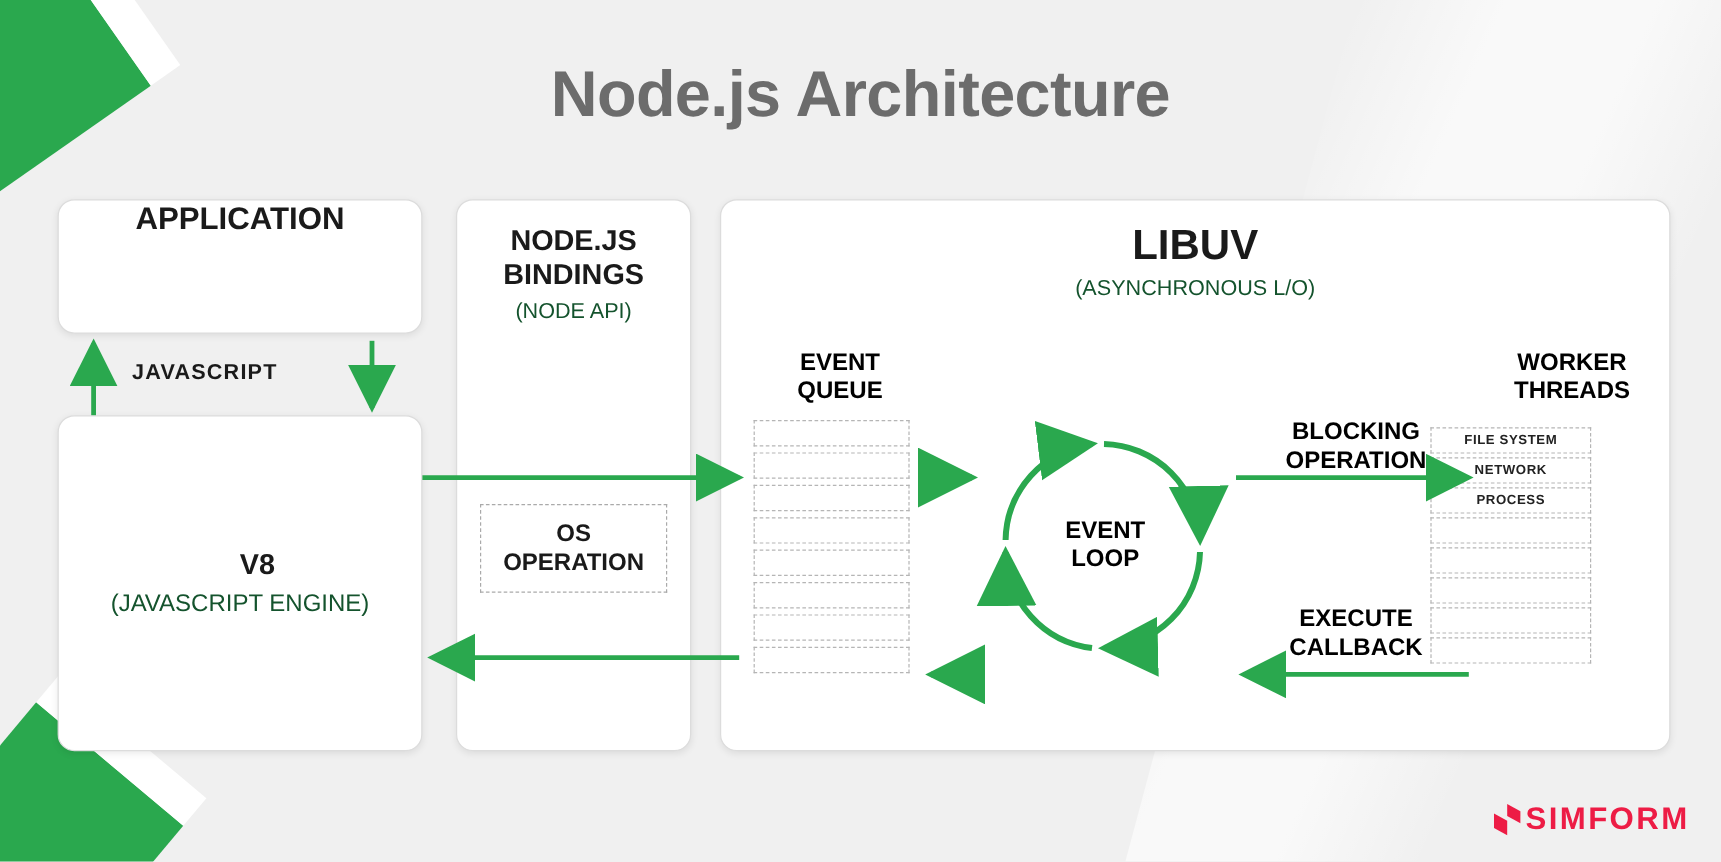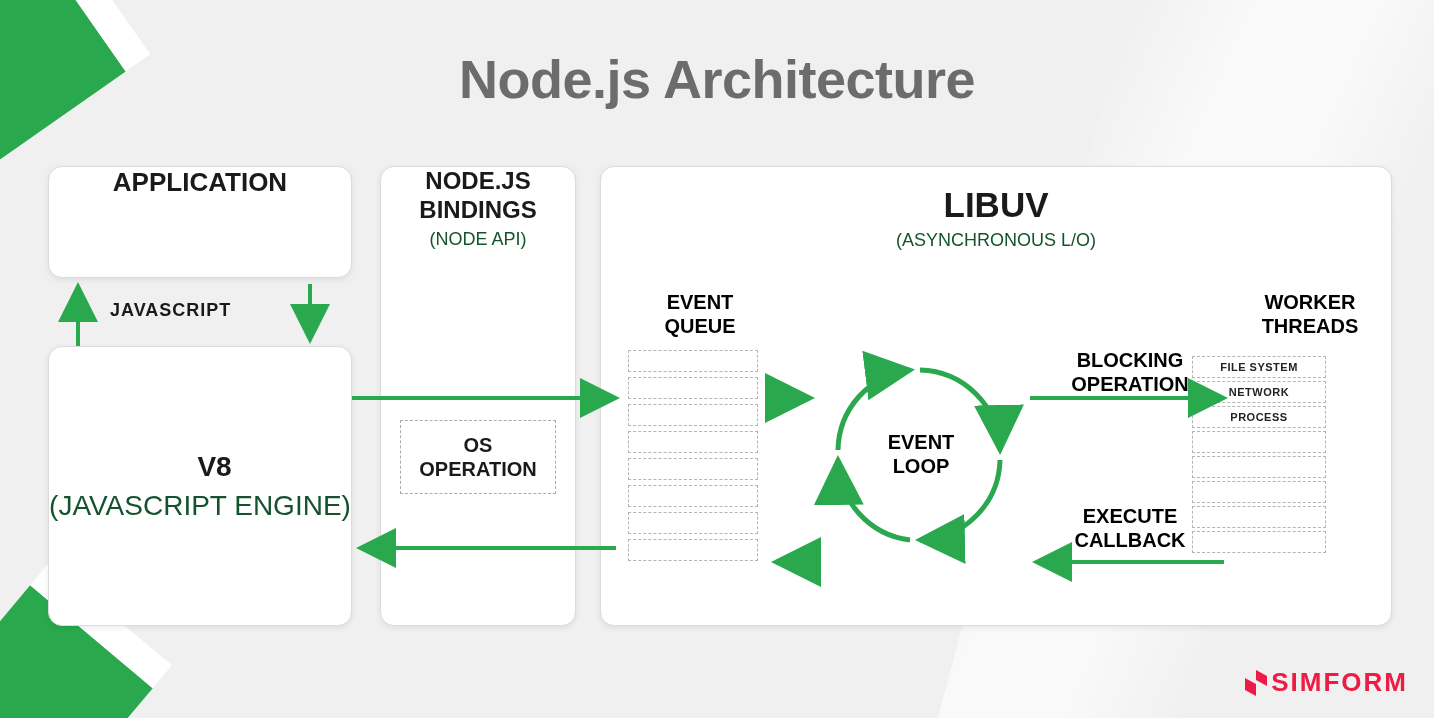--- a/index.html
+++ b/index.html
@@ -80,25 +80,25 @@
   .sub {
     font-weight: 500;
     color: #14532d;
     text-align: center;
   }
   
   #application { top: 166px; left: 48px; width: 304px; height: 112px; display:flex; align-items:flex-start; justify-content:center; }
   #application .lbl { font-size: 26px; }
   
   #v8 { top: 346px; left: 48px; width: 304px; height: 280px; display:flex; flex-direction:column; align-items:center; justify-content:center; gap:6px;}
-  #v8 .lbl { font-size: 28px; margin-left: 29px; }
-  #v8 .sub { font-size: 28px; }
+  #v8 .lbl { font-size: 24px; margin-left: 29px; }
+  #v8 .sub { font-size: 20px; }
   #jslabel { position:absolute; top: 300px; left: 110px; font-size: 18px; font-weight:600; color:#1a1a1a; letter-spacing:1px;}
   
-  #bindings { top: 166px; left: 380px; width: 196px; height: 460px; display:flex; flex-direction:column; align-items:center; }
+  #bindings { top: 166px; left: 380px; width: 196px; height: 460px; display:flex; flex-direction:column; align-items:center; padding-top:20px;}
   #bindings .lbl { font-size: 24px; }
   #bindings .sub { font-size: 18px; margin-top:4px;}
   #os-op { position:absolute; top: 420px; left: 400px; width:156px; height:74px; border:1.5px dashed #aaa; background:transparent; display:flex; align-items:center; justify-content:center; }
   #os-op .lbl { font-size: 20px; font-weight:700;}
   
   #libuv { top: 166px; left: 600px; width: 792px; height: 460px; }
   #libuv-title { position:absolute; top: 184px; left: 600px; width: 792px; text-align:center;}
   #libuv-title .lbl { font-size: 35px; display:block;}
   #libuv-title .sub { font-size: 18px; display:block; margin-top:4px;}
   

